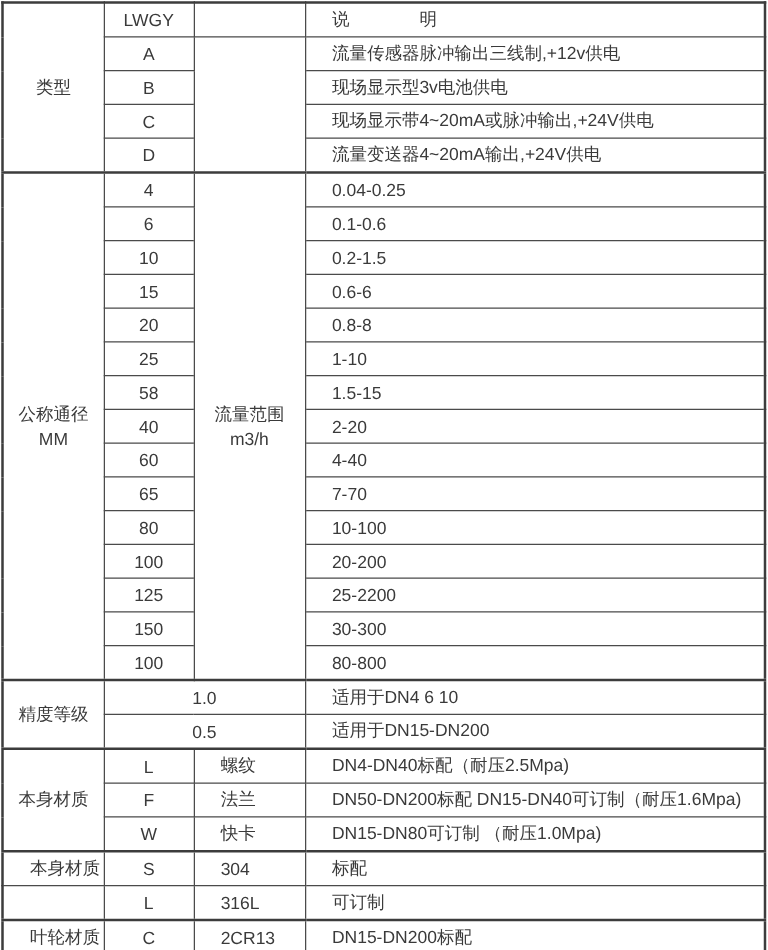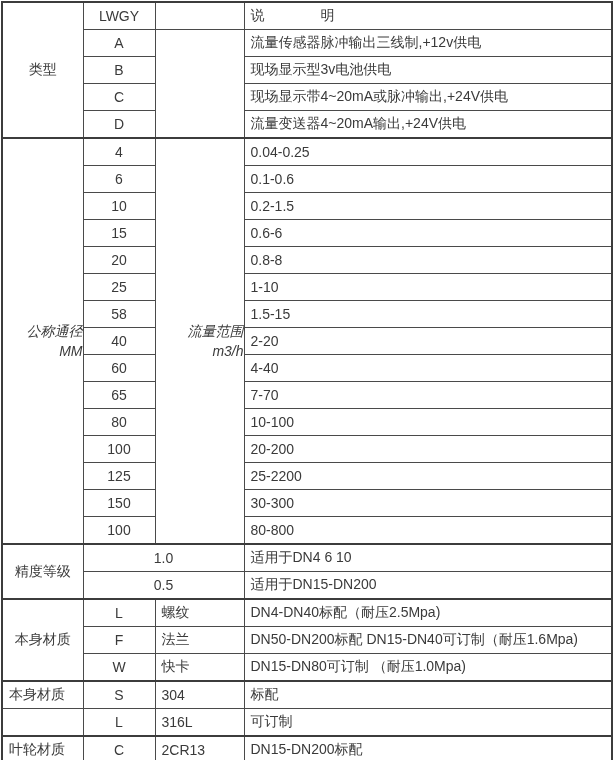--- a/index.html
+++ b/index.html
@@ -21,22 +21,22 @@
     height: 26px;
     padding: 0;
     font-size: 14px;
     color: #3a3a3a;
     white-space: nowrap;
     overflow: hidden;
     vertical-align: middle;
   }
   tr.sec > td { border-top: 2px solid #3c3c3c; }
   .center { text-align: center; }
-  .left { text-align: left; padding-left: 6px; padding-right: 2px; }
-  .two-line span { display: block; line-height: 20px; text-align: right; font-style: italic; }
+  .left { text-align: left; padding-left: 21px; padding-right: 2px; }
+  .two-line span { display: block; line-height: 20px; text-align: center; }
 </style>
 </head>
 <body>
 
 <table class="spec">
   <colgroup>
     <col style="width:81px">
     <col style="width:72px">
     <col style="width:89px">
     <col style="width:368px">

